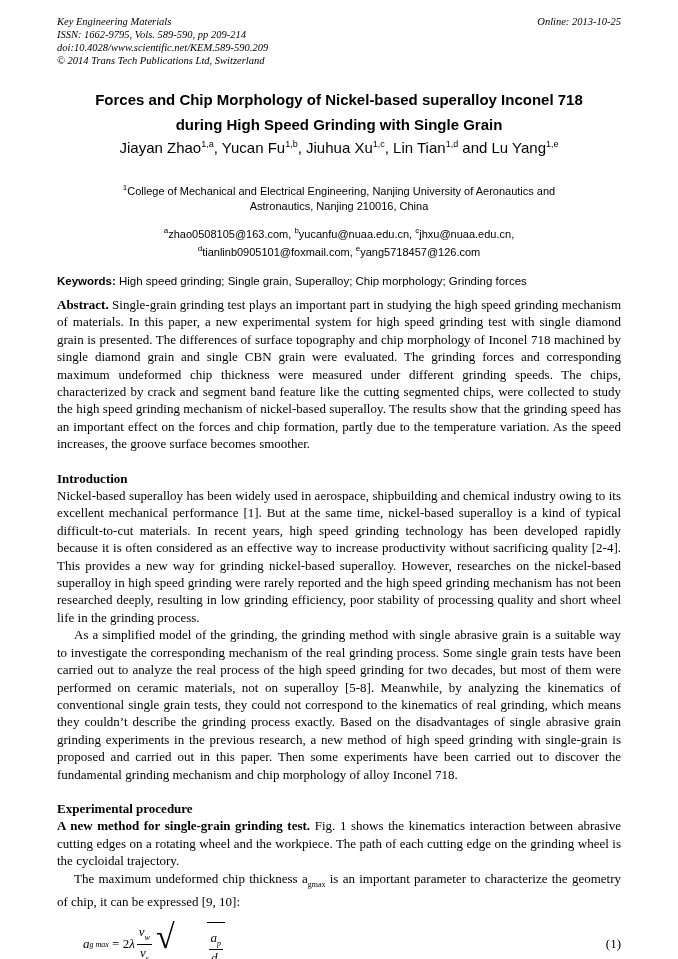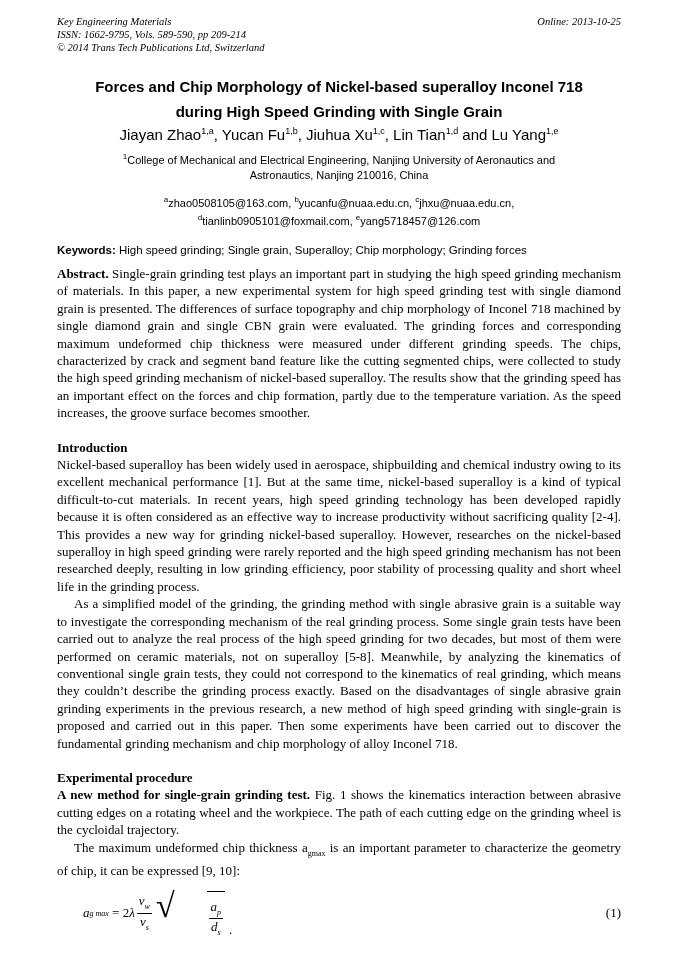--- a/index.html
+++ b/index.html
@@ -9,21 +9,21 @@
   
   .hdr{display:flex;justify-content:space-between;align-items:flex-start;
        font-family:"Liberation Serif",serif;font-style:italic;font-size:10.5px;line-height:13px;}
   .hdr .left div{white-space:nowrap;}
 
   
   .title{margin-top:20px;text-align:center;font-family:"Liberation Sans",sans-serif;
          font-weight:bold;font-size:15px;line-height:25px;}
   .authors{margin-top:2px;text-align:center;font-family:"Liberation Sans",sans-serif;font-size:15px;}
   .authors sup{font-size:9px;}
-  .affil{margin-top:6px;text-align:center;font-family:"Liberation Sans",sans-serif;
+  .affil{margin-top:24px;text-align:center;font-family:"Liberation Sans",sans-serif;
          font-size:11px;line-height:15px;}
   .affil sup,.emails sup{font-size:8px;}
   .emails{margin-top:9px;text-align:center;font-family:"Liberation Sans",sans-serif;
           font-size:11px;line-height:15px;}
 
   
   .keywords{margin-top:15px;font-family:"Liberation Sans",sans-serif;font-size:11.5px;}
   .keywords b{font-weight:bold;}
 
   
@@ -51,20 +51,21 @@
 </style>
 </head>
 <body>
 
 <div class="page">
 
   <div class="hdr">
     <div class="left">
       <div>Key Engineering Materials</div>
       <div>ISSN: 1662-9795, Vols. 589-590, pp 209-214</div>
+      <div>doi:10.4028/www.scientific.net/KEM.589-590.209</div>
       <div>© 2014 Trans Tech Publications Ltd, Switzerland</div>
     </div>
     <div class="right">Online: 2013-10-25</div>
   </div>
 
   <div class="title">
     <div>Forces and Chip Morphology of Nickel-based superalloy Inconel 718</div>
     <div>during High Speed Grinding with Single Grain</div>
   </div>
 

